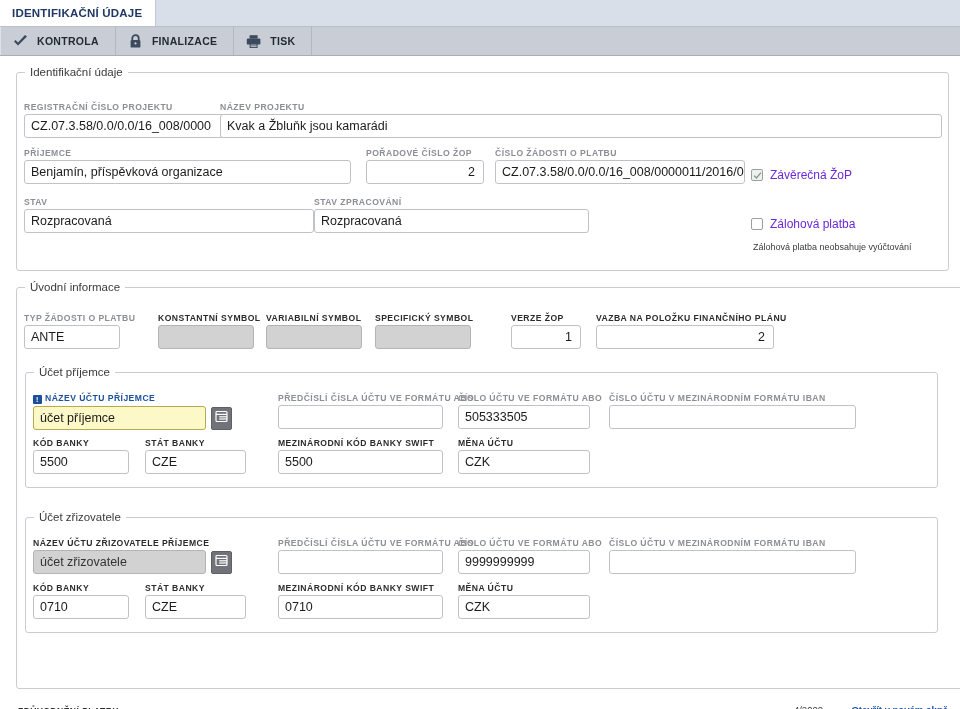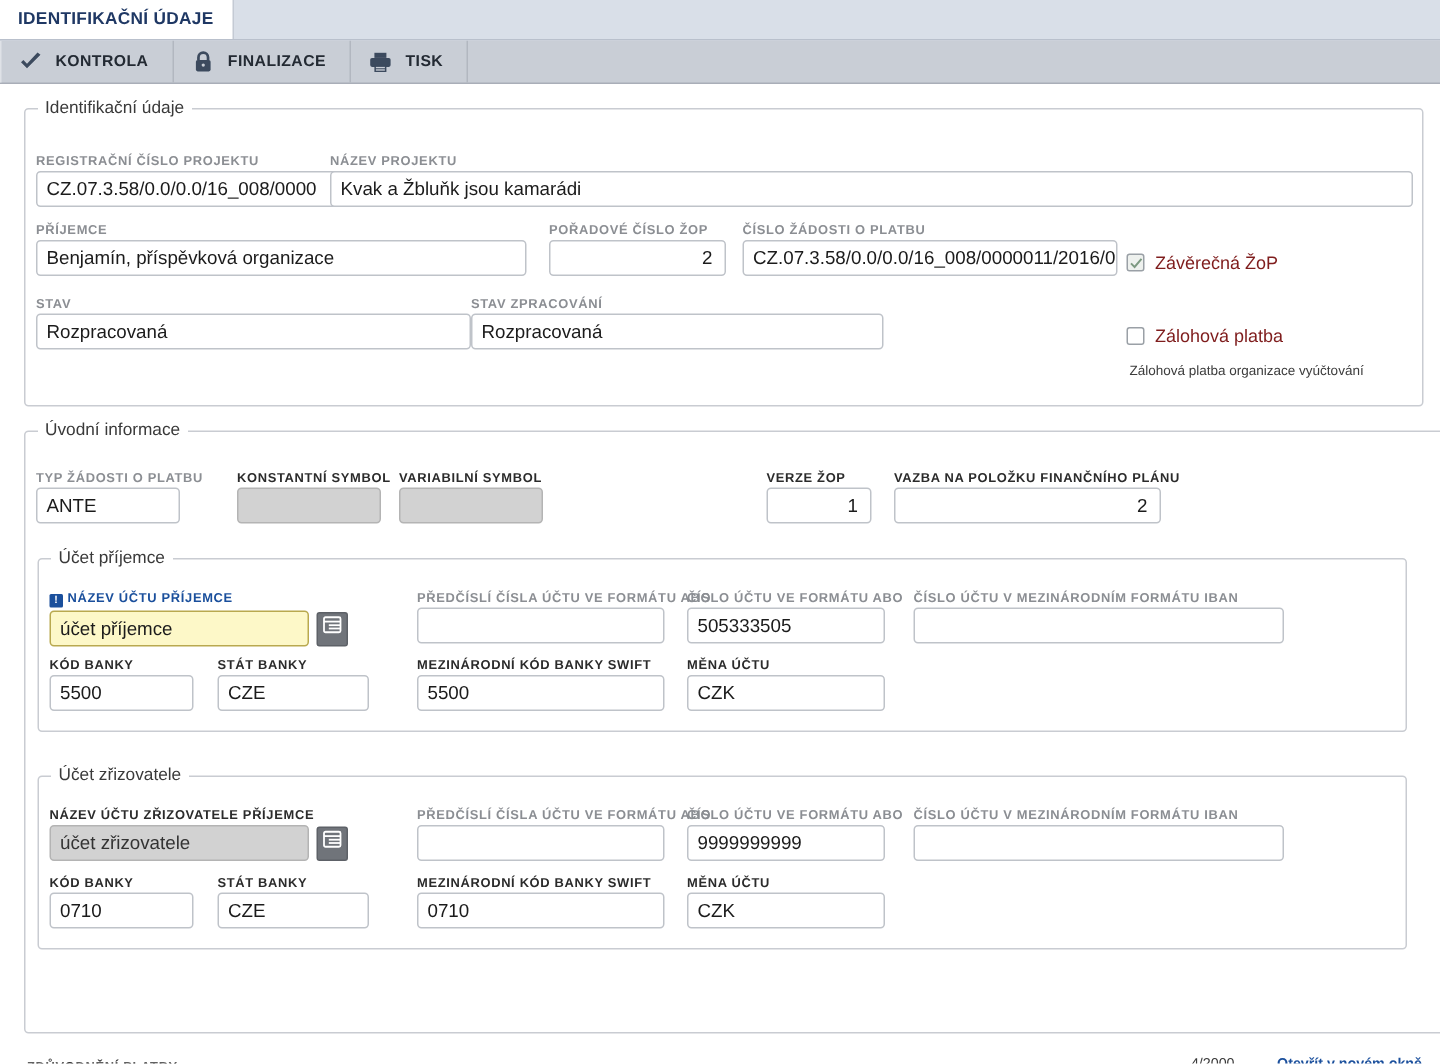--- a/index.html
+++ b/index.html
@@ -146,21 +146,21 @@
   
   .cbrow { display: flex; align-items: center; gap: 7px; position: absolute; }
   .cbox {
     width: 12px; height: 12px;
     border: 1px solid #9aa0a6;
     border-radius: 2px;
     background: #fff;
     display: flex; align-items: center; justify-content: center;
   }
   .cbox.checked { background: #eef1ee; }
-  .cb-label { font-size: 12px; color: #7f1d1d; }
+  .cb-label { font-size: 12px; color: #6d28d9; }
   .hint {
     position: absolute;
     font-size: 9px;
     color: #3c3c3c;
     white-space: nowrap;
   }
   .ta-count { font-size: 9.5px; color: #3a3a3a; position: absolute; }
   .ta-link {
     font-size: 9.5px; color: #1a4f9c; font-weight: bold;
     position: absolute; text-decoration: none;
@@ -258,41 +258,45 @@
     <div class="fld" style="left:297px; top:119px; width:275px;">
       <span class="lbl">STAV ZPRACOVÁNÍ</span>
       <div class="inp">Rozpracovaná</div>
     </div>
 
     <div class="cbrow" style="left:734px; top:139px;">
       <span class="cbox"></span>
       <span class="cb-label">Zálohová platba</span>
     </div>
 
-    <div class="hint" style="left:736px; top:164px;">Zálohová platba organizace vyúčtování</div>
+    <div class="hint" style="left:736px; top:164px;">Zálohová platba neobsahuje vyúčtování</div>
   </fieldset>
 
   <fieldset class="group" style="left:16px; top:225px; width:956px; height:408px;">
     <legend>Úvodní informace</legend>
 
     <div class="fld" style="left:7px; top:20px; width:96px;">
       <span class="lbl">TYP ŽÁDOSTI O PLATBU</span>
       <div class="inp">ANTE</div>
     </div>
 
     <div class="fld" style="left:249px; top:20px; width:96px;">
       <span class="lbl dark">VARIABILNÍ SYMBOL</span>
       <div class="inp grey"></div>
     </div>
 
     <div class="fld" style="left:141px; top:20px; width:96px;">
       <span class="lbl dark">KONSTANTNÍ SYMBOL</span>
       <div class="inp grey"></div>
     </div>
 
+    <div class="fld" style="left:358px; top:20px; width:96px;">
+      <span class="lbl dark">SPECIFICKÝ SYMBOL</span>
+      <div class="inp grey"></div>
+    </div>
 
     <div class="fld" style="left:494px; top:20px; width:70px;">
       <span class="lbl dark">VERZE ŽOP</span>
       <div class="inp num">1</div>
     </div>
 
     <div class="fld" style="left:579px; top:20px; width:178px;">
       <span class="lbl dark">VAZBA NA POLOŽKU FINANČNÍHO PLÁNU</span>
       <div class="inp num">2</div>
     </div>

